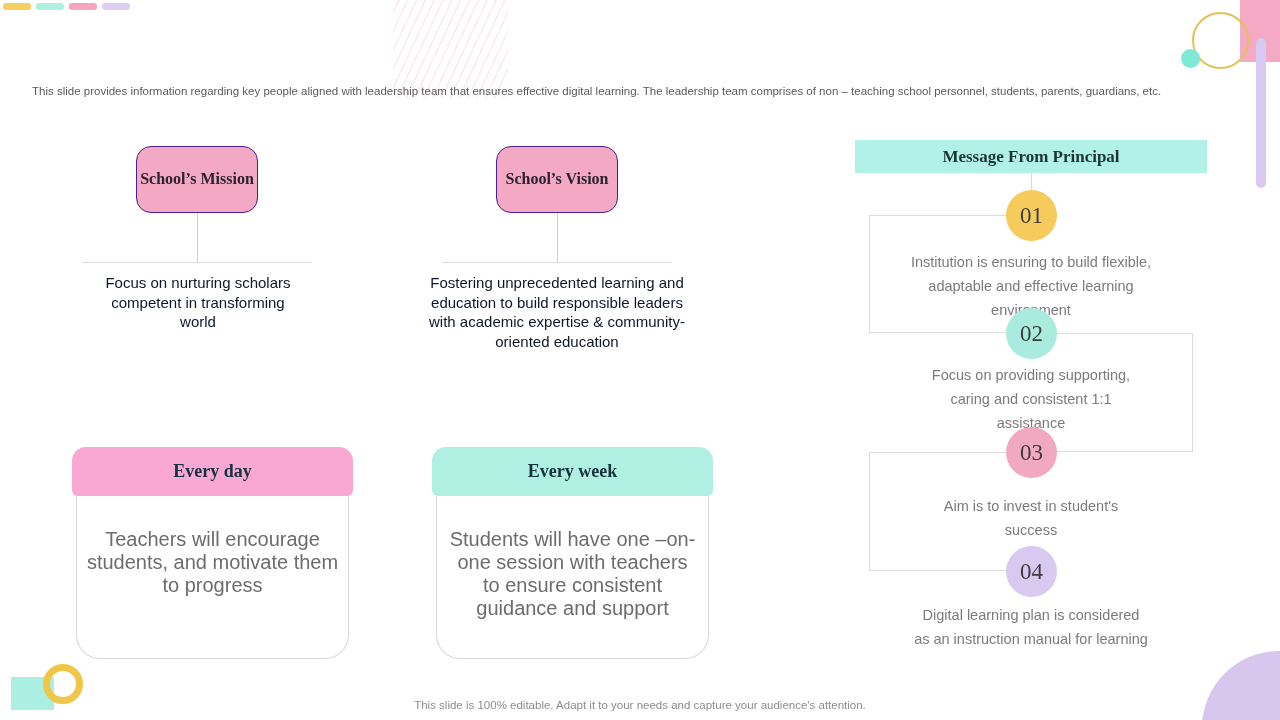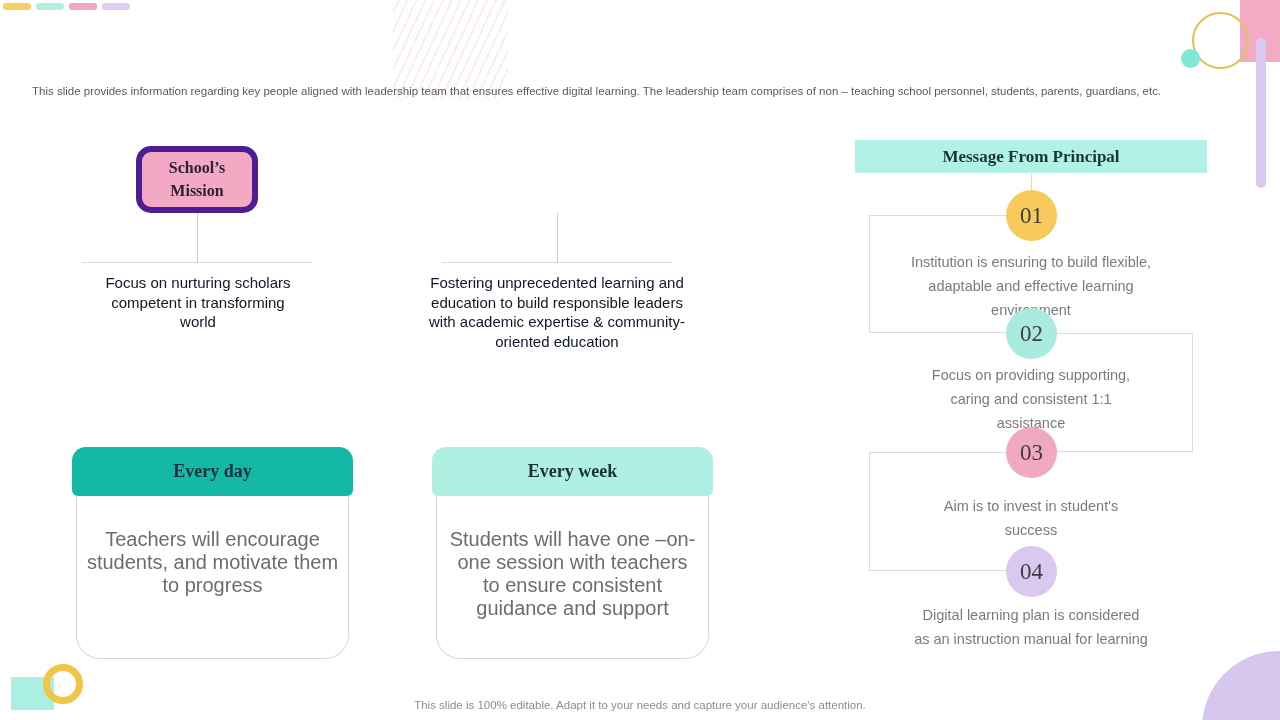--- a/index.html
+++ b/index.html
@@ -33,21 +33,21 @@
     font-family:"Liberation Serif", serif; font-weight:400;
     font-size:30px; color:#3f3f3f; word-spacing:7px; letter-spacing:0.2px;
   }
   .subtitle {
     position:absolute; left:32px; top:85px; width:1200px;
     font-size:11.5px; color:#5a5a5a;
   }
   
   .pill {
     position:absolute; width:122px; height:67px; border-radius:15px;
-    background:#f3a8c3; border:6px solid #4c1d95;
+    background:#f3a8c3; border:1px solid #4c1d95;
     display:flex; align-items:center; justify-content:center; text-align:center;
     font-family:"Liberation Serif", serif; font-weight:700; font-size:16px;
     line-height:1.4; color:#2b2130;
   }
   .pill.mission { left:136px; top:146px; }
   .pill.vision  { left:496px; top:146px; }
   .stem  { position:absolute; width:1px; height:50px; background:#cfcfcf; top:213px; }
   .stem.mission { left:197px; }
   .stem.vision  { left:557px; }
   .cross { position:absolute; height:1px; width:230px; background:#dcdcdc; top:262px; }
@@ -134,20 +134,21 @@
   <span class="ring-bl"></span>
   <span class="circle-br"></span>
 
   <p class="subtitle">This slide provides information regarding key people aligned with leadership team that ensures effective digital learning. The leadership team comprises of non – teaching school personnel, students, parents, guardians, etc.</p>
 
   <div class="pill mission" style="background: rgb(243, 168, 195);">School’s Mission</div>
   <span class="stem mission"></span>
   <span class="cross mission"></span>
   <p class="mv-desc mission">Focus on nurturing scholars competent in transforming world</p>
 
+  <div class="pill vision" style="background: rgb(243, 168, 195);">School’s Vision</div>
   <span class="stem vision"></span>
   <span class="cross vision"></span>
   <p class="mv-desc vision">Fostering unprecedented learning and education to build responsible leaders with academic expertise &amp; community-oriented education</p>
 
   <div class="principal-header" style="background: rgb(178, 241, 231);">Message From Principal</div>
   <span class="principal-stem"></span>
   <span class="bracket left b1"></span>
   <span class="bracket right b2"></span>
   <span class="bracket left b3"></span>
 
@@ -156,21 +157,21 @@
 
   <div class="num-circle c2" style="background: rgb(169, 235, 223);">02</div>
   <p class="item-text t2">Focus on providing supporting, caring and consistent 1:1 assistance</p>
 
   <div class="num-circle c3" style="background: rgb(241, 168, 193);">03</div>
   <p class="item-text t3">Aim is to invest in student's success</p>
 
   <div class="num-circle c4" style="background: rgb(217, 201, 240);">04</div>
   <p class="item-text t4">Digital learning plan is considered as an instruction manual for learning</p>
 
-  <div class="card-header h1" style="background: #14b8a6;">Every day</div>
+  <div class="card-header h1" style="background: #f9a8d4;">Every day</div>
   <div class="card-body b1">
     <p class="card-text">Teachers will encourage students, and motivate them to progress</p>
   </div>
 
   <div class="card-header h2" style="background: rgb(175, 240, 227);">Every week</div>
   <div class="card-body b2">
     <p class="card-text">Students will have one –on- one session with teachers to ensure consistent guidance and support</p>
   </div>
 
   <p class="footer">This slide is 100% editable. Adapt it to your needs and capture your audience's attention.</p>

